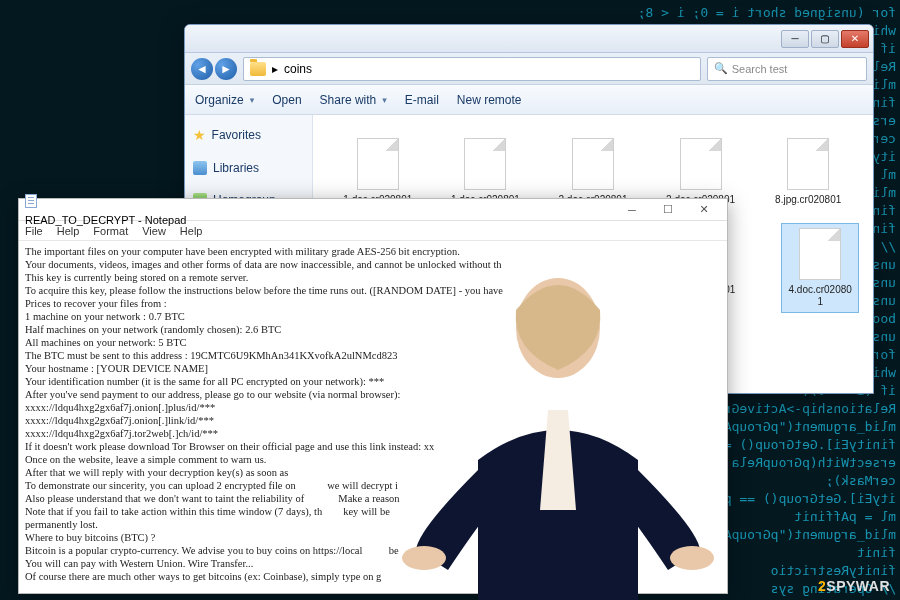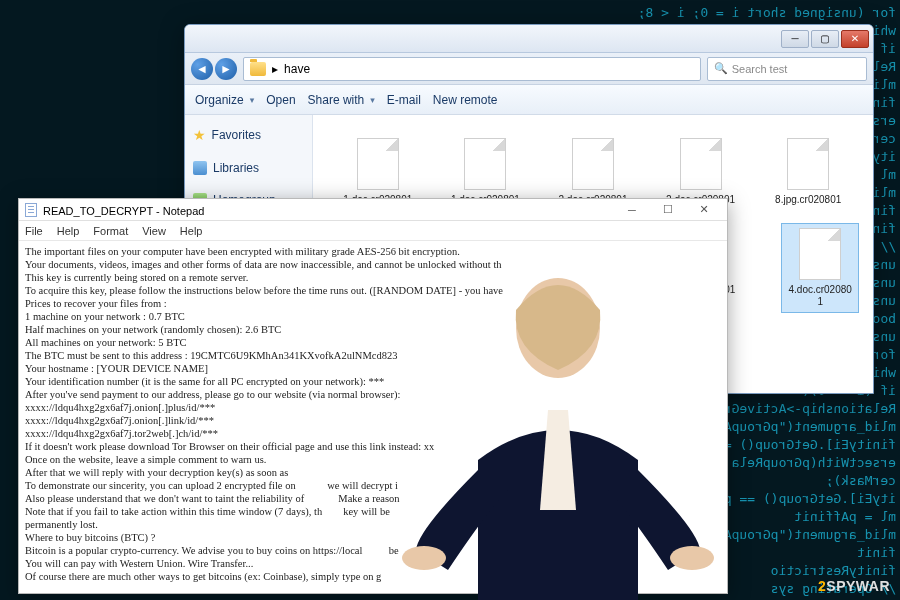--- a/index.html
+++ b/index.html
@@ -92,21 +92,21 @@
     .searchbox {
       width: 160px; height: 24px;
       background:#fff; border:1px solid #a9bcd3; border-radius:2px;
       display:flex; align-items:center; padding:0 6px; font-size:11px;
       color:#8a8a8a; gap:4px;
     }
     .toolbar {
       height: 30px;
       background: linear-gradient(#f7fbff,#e8eff8);
       display:flex; align-items:center;
-      padding: 0 10px; gap: 12px;
+      padding: 0 10px; gap: 18px;
       border-bottom: 1px solid #d1dbe8;
       font-size: 12px;
       color: #1a3a66;
     }
     .tb-item { display:flex; align-items:center; gap:4px; cursor: default; }
     .tb-drop::after { content:"▾"; font-size:9px; margin-left:2px; color:#5878a0; }
     .explorer-body {
       display:flex; height: calc(100% - 90px);
     }
     .sidebar {
@@ -172,21 +172,21 @@
       box-shadow: 0 4px 20px rgba(0,0,0,.35);
     }
     .np-title {
       height: 22px;
       background: #fff;
       display:flex; align-items:center; justify-content:space-between;
       padding: 0 6px;
       font-size: 11px;
       border-bottom: 1px solid #e0e0e0;
     }
-    .np-title-left { display:flex; align-items:flex-end; gap:6px; }
+    .np-title-left { display:flex; align-items:flex-start; gap:6px;flex-direction:column; }
     .np-ico {
       width:12px;height:14px; background:#fff; border:1px solid #8aa8d6; position:relative;
     }
     .np-ico::after{content:"";position:absolute;top:2px;left:2px;right:2px;height:1px;background:#8aa8d6;box-shadow:0 3px 0 #8aa8d6,0 6px 0 #8aa8d6;}
     .np-winbtns { display:flex; gap:2px; }
     .np-btn { width:34px; height:18px; display:flex; align-items:center; justify-content:center; font-size:11px; color:#555; }
     .np-menu {
       height: 20px;
       display:flex; align-items:center;
       padding: 0 6px; gap: 14px;
@@ -237,21 +237,21 @@
     <div class="win-btn close">✕</div>
   </div>
   <div class="addrbar">
     <div class="nav-btns">
       <div class="nav-circle">◄</div>
       <div class="nav-circle">►</div>
     </div>
     <div class="breadcrumb">
       <span class="folder-ico"></span>
       <span>▸</span>
-      <span>have</span>
+      <span>coins</span>
     </div>
     <div class="searchbox">
       <span>🔍</span>
       <span>Search test</span>
     </div>
   </div>
   <div class="toolbar">
     <div class="tb-item tb-drop">Organize</div>
     <div class="tb-item">Open</div>
     <div class="tb-item tb-drop">Share with</div>

